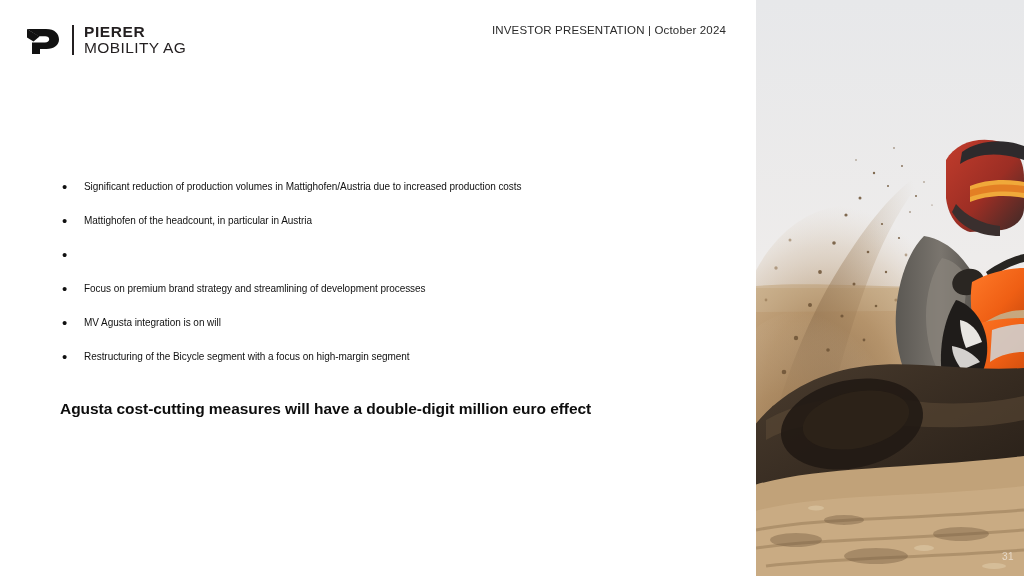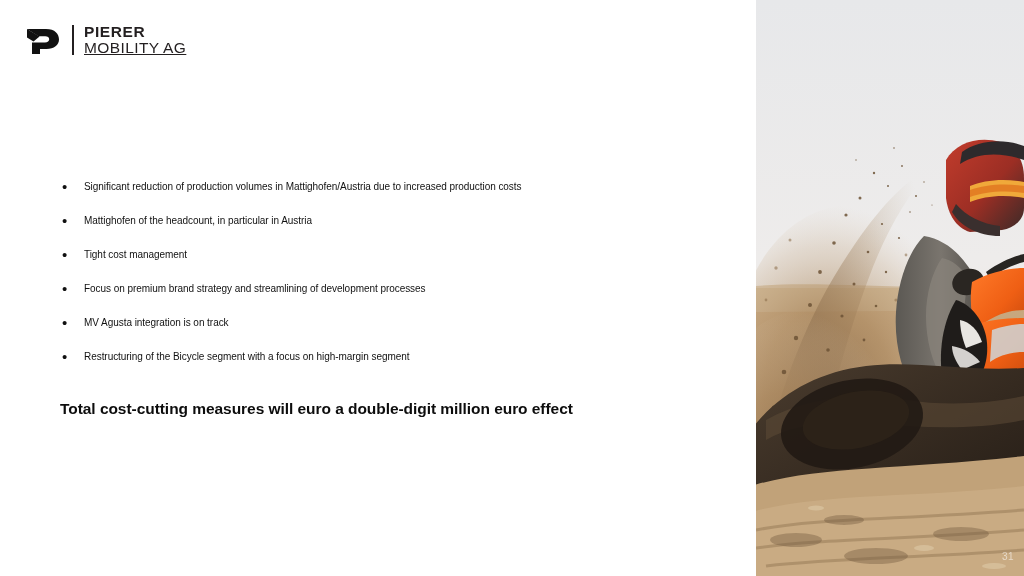--- a/index.html
+++ b/index.html
@@ -52,21 +52,20 @@
     font-size: 15.5px;
     font-weight: bold;
     letter-spacing: 0.6px;
     color: #231f20;
   }
   .logo-line2 {
     font-size: 15.5px;
     font-weight: normal;
     letter-spacing: 0.4px;
     color: #231f20;
-    text-decoration: underline;
   }
 
   .header-meta {
     position: absolute;
     right: 298px;
     top: 24px;
     font-size: 11.5px;
     color: #2b2b2b;
     letter-spacing: 0.15px;
     white-space: nowrap;
@@ -163,50 +162,50 @@
         <path d="M1 4 L13.5 11.4 L7.5 16.6 L1 12.4 Z" fill="#111111"></path>
       </svg>
     </span>
     <span class="logo-divider"></span>
     <span class="logo-words">
       <span class="logo-line1">PIERER</span>
       <span class="logo-line2">MOBILITY AG</span>
     </span>
   </div>
 
+  <div class="header-meta">INVESTOR PRESENTATION | October 2024</div>
 
 
   <div class="bullet-list">
     <div class="bullet-row">
       <span class="bullet-dot">•</span>
       <span class="bullet-text">Significant reduction of production volumes in Mattighofen/Austria due to increased production costs</span>
     </div>
     <div class="bullet-row">
       <span class="bullet-dot">•</span>
       <span class="bullet-text">Mattighofen of the headcount, in particular in Austria</span>
     </div>
     <div class="bullet-row">
       <span class="bullet-dot">•</span>
-      <span class="bullet-text">Tight cost management</span>
     </div>
     <div class="bullet-row">
       <span class="bullet-dot">•</span>
       <span class="bullet-text">Focus on premium brand strategy and streamlining of development processes</span>
     </div>
     <div class="bullet-row">
       <span class="bullet-dot">•</span>
-      <span class="bullet-text">MV Agusta integration is on track</span>
+      <span class="bullet-text">MV Agusta integration is on will</span>
     </div>
     <div class="bullet-row">
       <span class="bullet-dot">•</span>
       <span class="bullet-text">Restructuring of the Bicycle segment with a focus on high-margin segment</span>
     </div>
   </div>
 
-  <div class="conclusion">Total cost-cutting measures will euro a double-digit million euro effect</div>
+  <div class="conclusion">Agusta cost-cutting measures will have a double-digit million euro effect</div>
 
   <div class="photo">
     <svg class="photo-svg" viewBox="0 0 268 576" preserveAspectRatio="xMidYMid slice" xmlns="http://www.w3.org/2000/svg" aria-hidden="true">
       <defs>
         <linearGradient id="skyGrad" x1="0" y1="0" x2="0" y2="1">
           <stop offset="0%" stop-color="#e7e8ea"></stop>
           <stop offset="45%" stop-color="#eeeceb"></stop>
           <stop offset="72%" stop-color="#efe9e2"></stop>
           <stop offset="100%" stop-color="#e3d7c6"></stop>
         </linearGradient>

